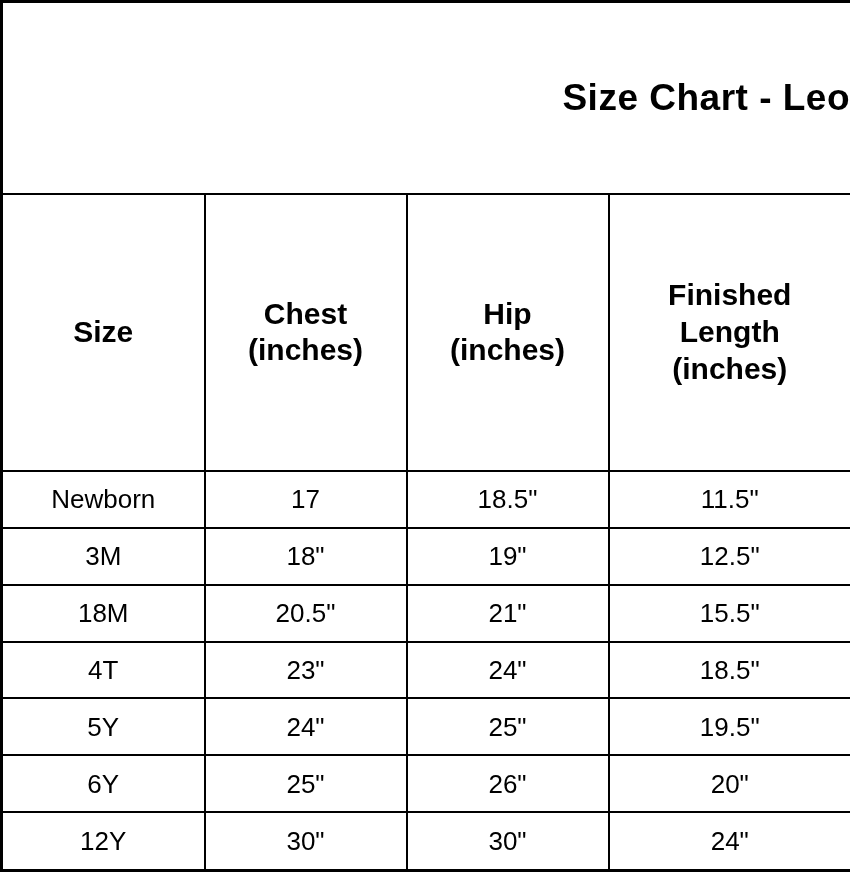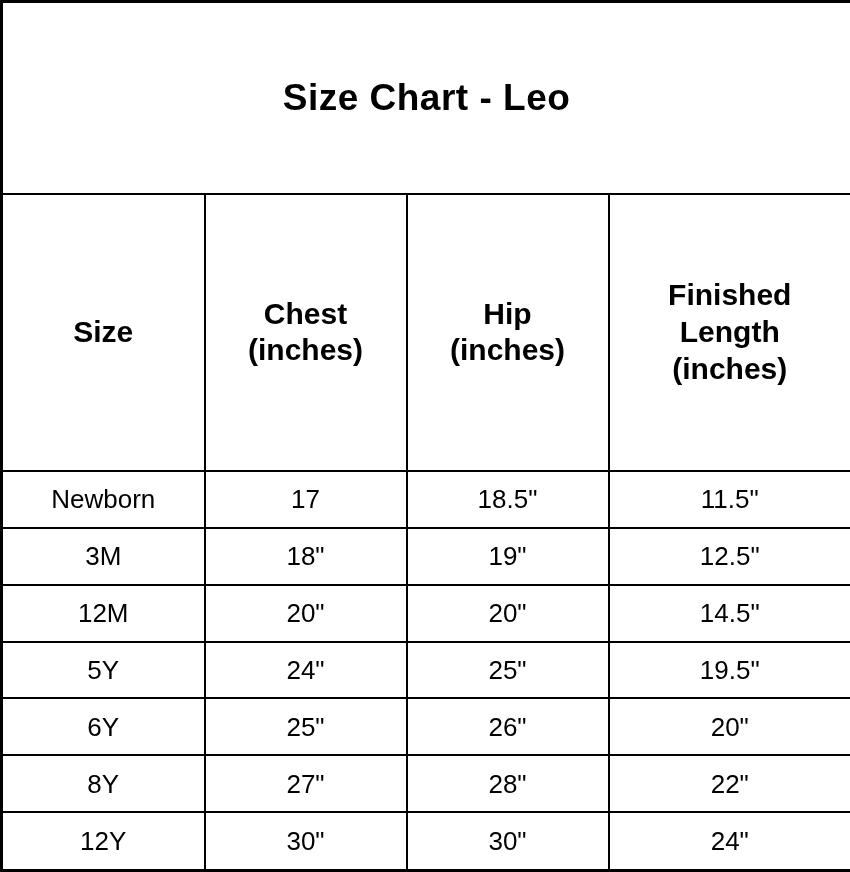--- a/index.html
+++ b/index.html
@@ -29,20 +29,21 @@
     border: 2px solid #000000;
     text-align: center;
     vertical-align: middle;
     padding: 0;
   }
   td.title-cell {
     height: 92px;
     font-size: 37px;
     font-weight: bold;
     letter-spacing: 0.5px;
+    text-align: right;
   }
   th.header-cell {
     height: 134px;
     font-size: 30px;
     font-weight: bold;
     line-height: 1.22;
     white-space: pre-line;
   }
   td.data-cell {
     font-size: 26px;
@@ -82,43 +83,43 @@
         <td class="data-cell">18.5"</td>
         <td class="data-cell">11.5"</td>
       </tr>
       <tr>
         <td class="data-cell">3M</td>
         <td class="data-cell">18"</td>
         <td class="data-cell">19"</td>
         <td class="data-cell">12.5"</td>
       </tr>
       <tr>
-        <td class="data-cell">12M</td>
-        <td class="data-cell">20"</td>
-        <td class="data-cell">20"</td>
-        <td class="data-cell">14.5"</td>
+        <td class="data-cell">18M</td>
+        <td class="data-cell">20.5"</td>
+        <td class="data-cell">21"</td>
+        <td class="data-cell">15.5"</td>
+      </tr>
+      <tr>
+        <td class="data-cell">4T</td>
+        <td class="data-cell">23"</td>
+        <td class="data-cell">24"</td>
+        <td class="data-cell">18.5"</td>
       </tr>
       <tr>
         <td class="data-cell">5Y</td>
         <td class="data-cell">24"</td>
         <td class="data-cell">25"</td>
         <td class="data-cell">19.5"</td>
       </tr>
       <tr>
         <td class="data-cell">6Y</td>
         <td class="data-cell">25"</td>
         <td class="data-cell">26"</td>
         <td class="data-cell">20"</td>
       </tr>
       <tr>
-        <td class="data-cell">8Y</td>
-        <td class="data-cell">27"</td>
-        <td class="data-cell">28"</td>
-        <td class="data-cell">22"</td>
-      </tr>
-      <tr>
         <td class="data-cell">12Y</td>
         <td class="data-cell">30"</td>
         <td class="data-cell">30"</td>
         <td class="data-cell">24"</td>
       </tr>
     </tbody>
 </table>
 
 </body></html>

